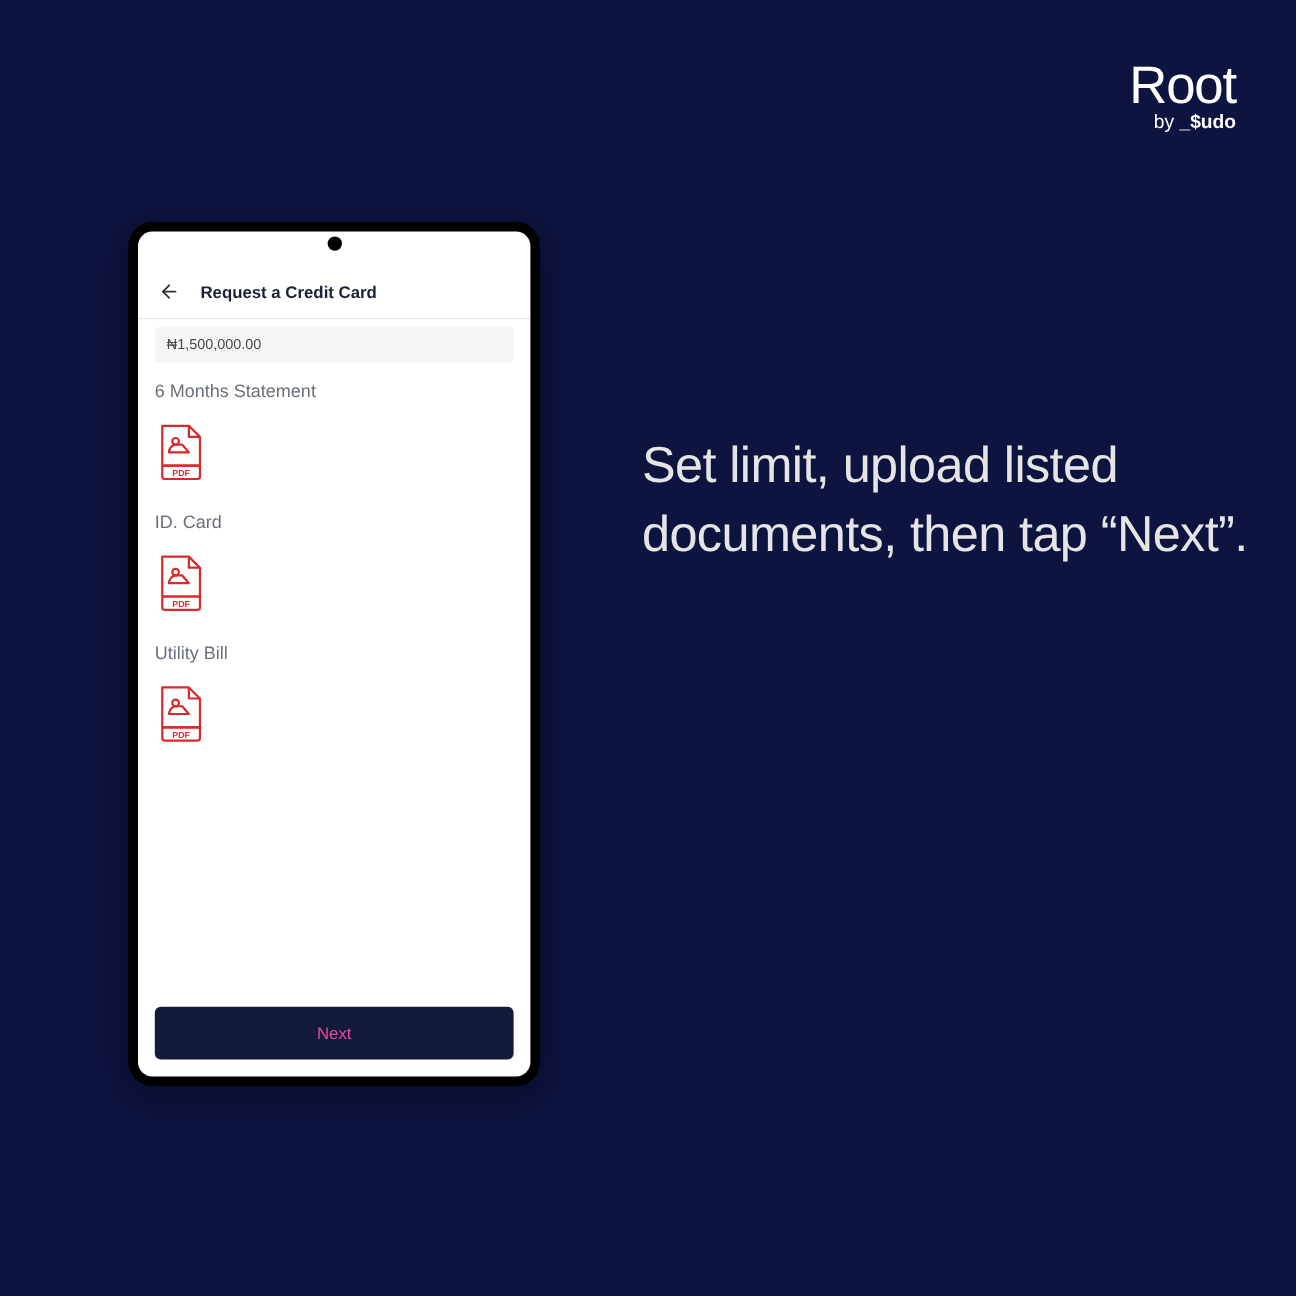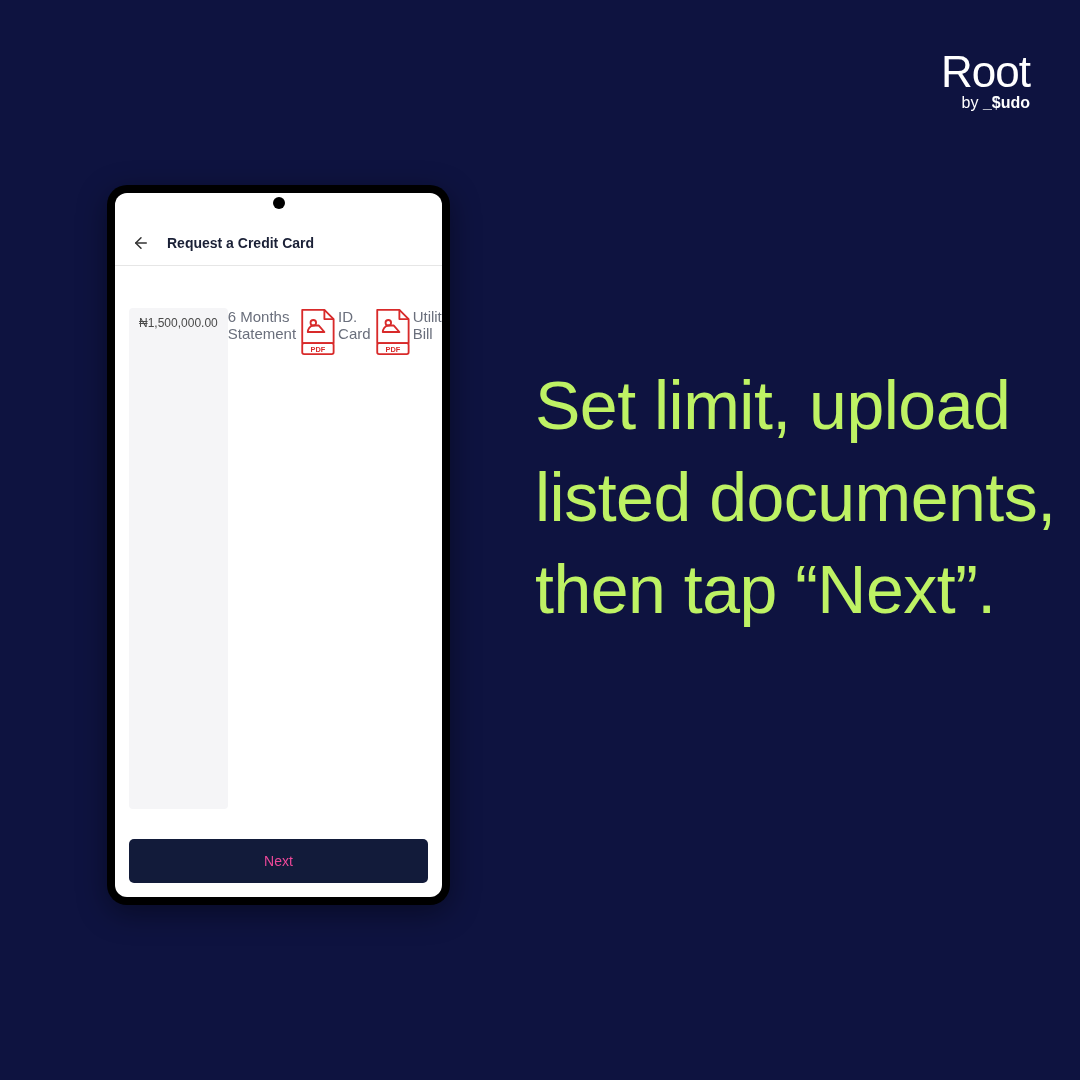--- a/index.html
+++ b/index.html
@@ -33,22 +33,22 @@
     }
     .brand .sudo {
       font-weight: 700;
     }
 
     
     .instruction {
       position: absolute;
       left: 535px;
       top: 360px;
-      color: #bef264;
-      font-size: 68px;
+      color: #e5e5e5;
+      font-size: 42px;
       font-weight: 400;
       line-height: 1.35;
       letter-spacing: -0.5px;
     }
 
     
     .phone {
       position: absolute;
       left: 107px;
       top: 185px;
@@ -107,23 +107,22 @@
     }
     .divider {
       height: 1px;
       background: #e6e6e6;
       margin: 0 0 6px 0;
     }
     .app-body {
       flex: 1;
       padding: 0 14px;
       display: flex;
-      flex-direction: row;
+      flex-direction: column;
       overflow: hidden;
-      margin-top: 36px;
     }
     .amount-field {
       background: #f5f5f7;
       border-radius: 4px;
       padding: 8px 10px;
       font-size: 12px;
       color: #4a4a4a;
       margin-bottom: 16px;
     }
     .section-label {

